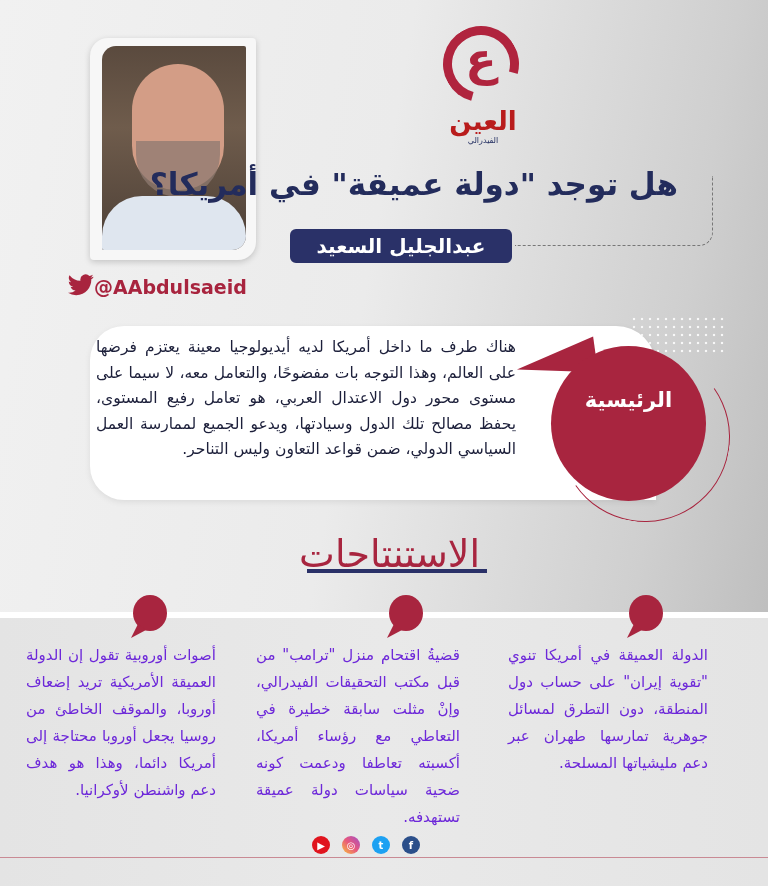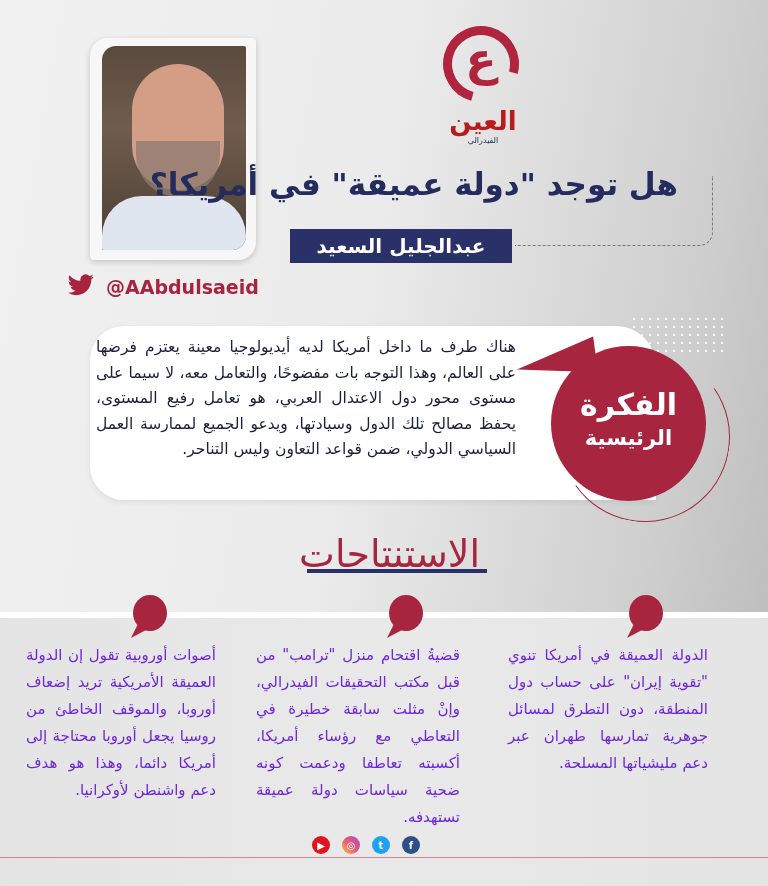--- a/index.html
+++ b/index.html
@@ -52,35 +52,35 @@
     }
     .photo .beard {
       position: absolute; left: 34px; top: 95px; width: 84px; height: 56px;
       border-radius: 0 0 42px 42px; background: #8d7a70; opacity: 0.75;
     }
     .photo .shirt {
       position: absolute; left: 0; top: 150px; width: 100%; height: 60px;
       background: #dfe6ef; border-radius: 40px 40px 0 0;
     }
     .handle {
-      position: absolute; left: 68px; top: 274px; height: 26px; display: flex; align-items: center; gap: 12px;
+      position: absolute; left: 68px; top: 274px; height: 26px; display: flex; align-items: center; gap: 0;
     }
     .handle-text { font-family: "DejaVu Sans", sans-serif; font-weight: bold; font-size: 19px; color: #a8243e; }
     
     .title {
       position: absolute; right: 90px; top: 166px; direction: rtl;
       font-weight: bold; font-size: 31px; color: #232c5c; white-space: nowrap;
     }
     .title-bracket {
       position: absolute; left: 515px; top: 176px; width: 198px; height: 70px;
       border-right: 1px dashed #777; border-bottom: 1px dashed #777; border-radius: 0 0 14px 0;
     }
     .author-pill {
       position: absolute; left: 290px; top: 229px; width: 222px; height: 34px;
-      background: #2a3168; border-radius: 0; color: #ffffff;
+      background: #2a3168; border-radius: 6px; color: #ffffff;
       font-weight: bold; font-size: 20px; direction: rtl; text-align: center; line-height: 34px;
     }
     
     .dots {
       position: absolute; left: 630px; top: 315px; width: 95px; height: 42px;
       background-image: radial-gradient(circle, #ffffff 1.3px, transparent 1.6px);
       background-size: 8px 8px; opacity: 0.85;
     }
     .idea-box {
       position: absolute; left: 90px; top: 326px; width: 566px; height: 174px;
@@ -166,21 +166,20 @@
 <div class="title">هل توجد "دولة عميقة" في أمريكا؟</div>
 <div class="author-pill">عبدالجليل السعيد</div>
 
 <div class="dots"></div>
 <div class="idea-box"></div>
 <div class="idea-text">هناك طرف ما داخل أمريكا لديه أيديولوجيا معينة يعتزم فرضها على العالم، وهذا التوجه بات مفضوحًا، والتعامل معه، لا سيما على مستوى محور دول الاعتدال العربي، هو تعامل رفيع المستوى، يحفظ مصالح تلك الدول وسيادتها، ويدعو الجميع لممارسة العمل السياسي الدولي، ضمن قواعد التعاون وليس التناحر.</div>
 <div class="idea-tail"></div>
 <div class="idea-bubble"></div>
 <div class="idea-arc"></div>
 <div class="idea-label">
-  <span class="l1">الفكرة</span>
   <span class="l2">الرئيسية</span>
 </div>
 
 <div class="concl-heading">الاستنتاجات</div>
 <div class="concl-underline"></div>
 
 <div class="bubble-icon" style="left:624px; top:594px;">
   <svg width="40" height="46" viewBox="0 0 40 46">
       <ellipse cx="22" cy="19" rx="17" ry="18" fill="#a8253f"></ellipse>
       <path d="M10 30 L3 44 L18 36 Z" fill="#a8253f"></path>

